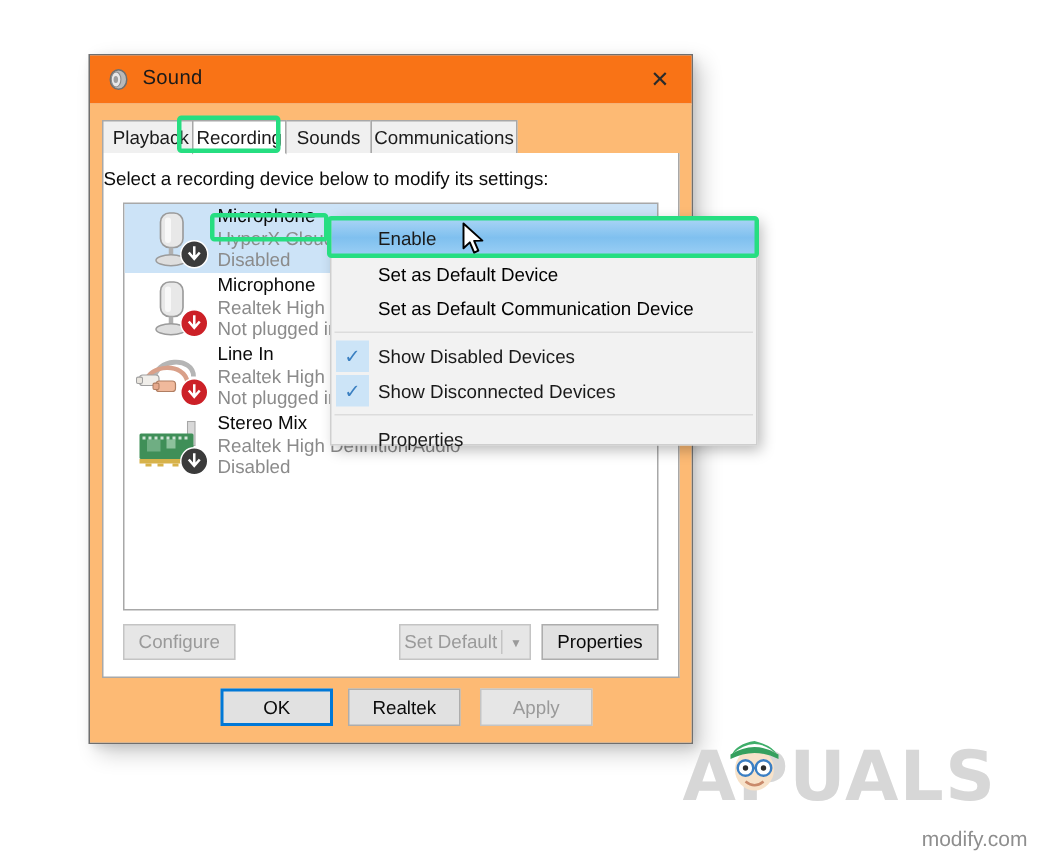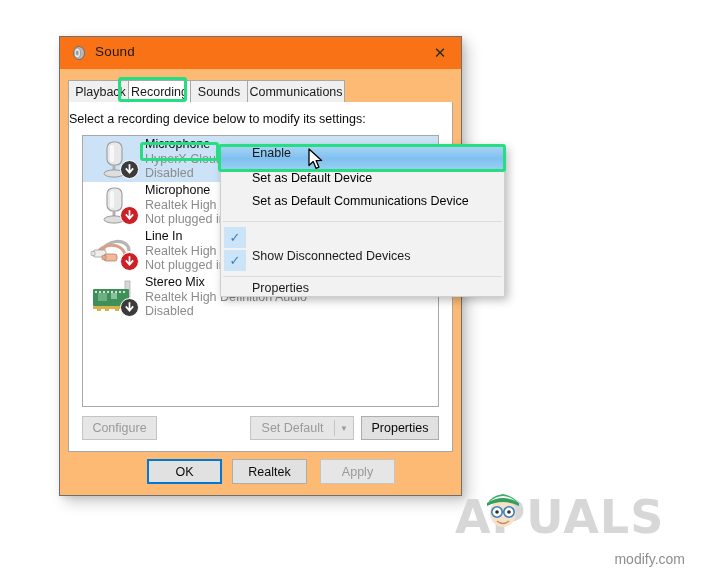--- a/index.html
+++ b/index.html
@@ -140,21 +140,21 @@
     left: 220px; top: 145px;
     width: 285px; height: 152px;
     background: #f2f2f2;
     border: 1px solid #cfcfcf;
     box-shadow: 3px 3px 9px rgba(0,0,0,0.28);
     box-sizing: border-box;
     z-index: 40;
   }
   .mi {
     position: relative; height: 23px;
-    display: flex; align-items: flex-start;
+    display: flex; align-items: center;
     font-size: 12.5px; color: #1a1a1a;
     cursor: default;
   }
   .mi .check {
     width: 28px; height: 23px; flex: 0 0 28px;
     display: flex; align-items: center; justify-content: center;
   }
   .mi .chkbox {
     width: 22px; height: 21px; background: #cce4f7;
     display: flex; align-items: center; justify-content: center;
@@ -325,21 +325,21 @@
               <div class="dev-name">Stereo Mix</div>
               <div class="dev-sub">Realtek High Definition Audio</div>
               <div class="dev-sub">Disabled</div>
             </div>
           </div>
 
         </div>
 
         <div class="btnrow-top">
           <div class="btn disabled" style="left:0px; width:75px;">Configure</div>
-          <div class="splitbtn" style="right:85px; width:104px;">
+          <div class="splitbtn" style="right:85px; width:88px;">
             <span class="lbl">Set Default</span>
             <span class="sep"></span>
             <span class="arr">▼</span>
           </div>
           <div class="btn" style="right:0px; width:78px;">Properties</div>
         </div>
 
       </div>
 
       <div class="btnrow-bottom">
@@ -355,27 +355,28 @@
     <div class="mi highlight" style="height:25px;">
       <span class="check"></span>
       <span class="mlabel">Enable</span>
     </div>
     <div class="mi disabled">
       <span class="check"></span>
       <span class="mlabel">Set as Default Device</span>
     </div>
     <div class="mi disabled">
       <span class="check"></span>
-      <span class="mlabel">Set as Default Communications Device</span>
+      <span class="mlabel">Set as Default Communication Device</span>
     </div>
     <div class="msep"></div>
     <div class="mi">
       <span class="check">
         <span class="chkbox">✓</span>
       </span>
+      <span class="mlabel">Show Disabled Devices</span>
     </div>
     <div class="mi">
       <span class="check">
         <span class="chkbox">✓</span>
       </span>
       <span class="mlabel">Show Disconnected Devices</span>
     </div>
     <div class="msep"></div>
     <div class="mi">
       <span class="check"></span>

